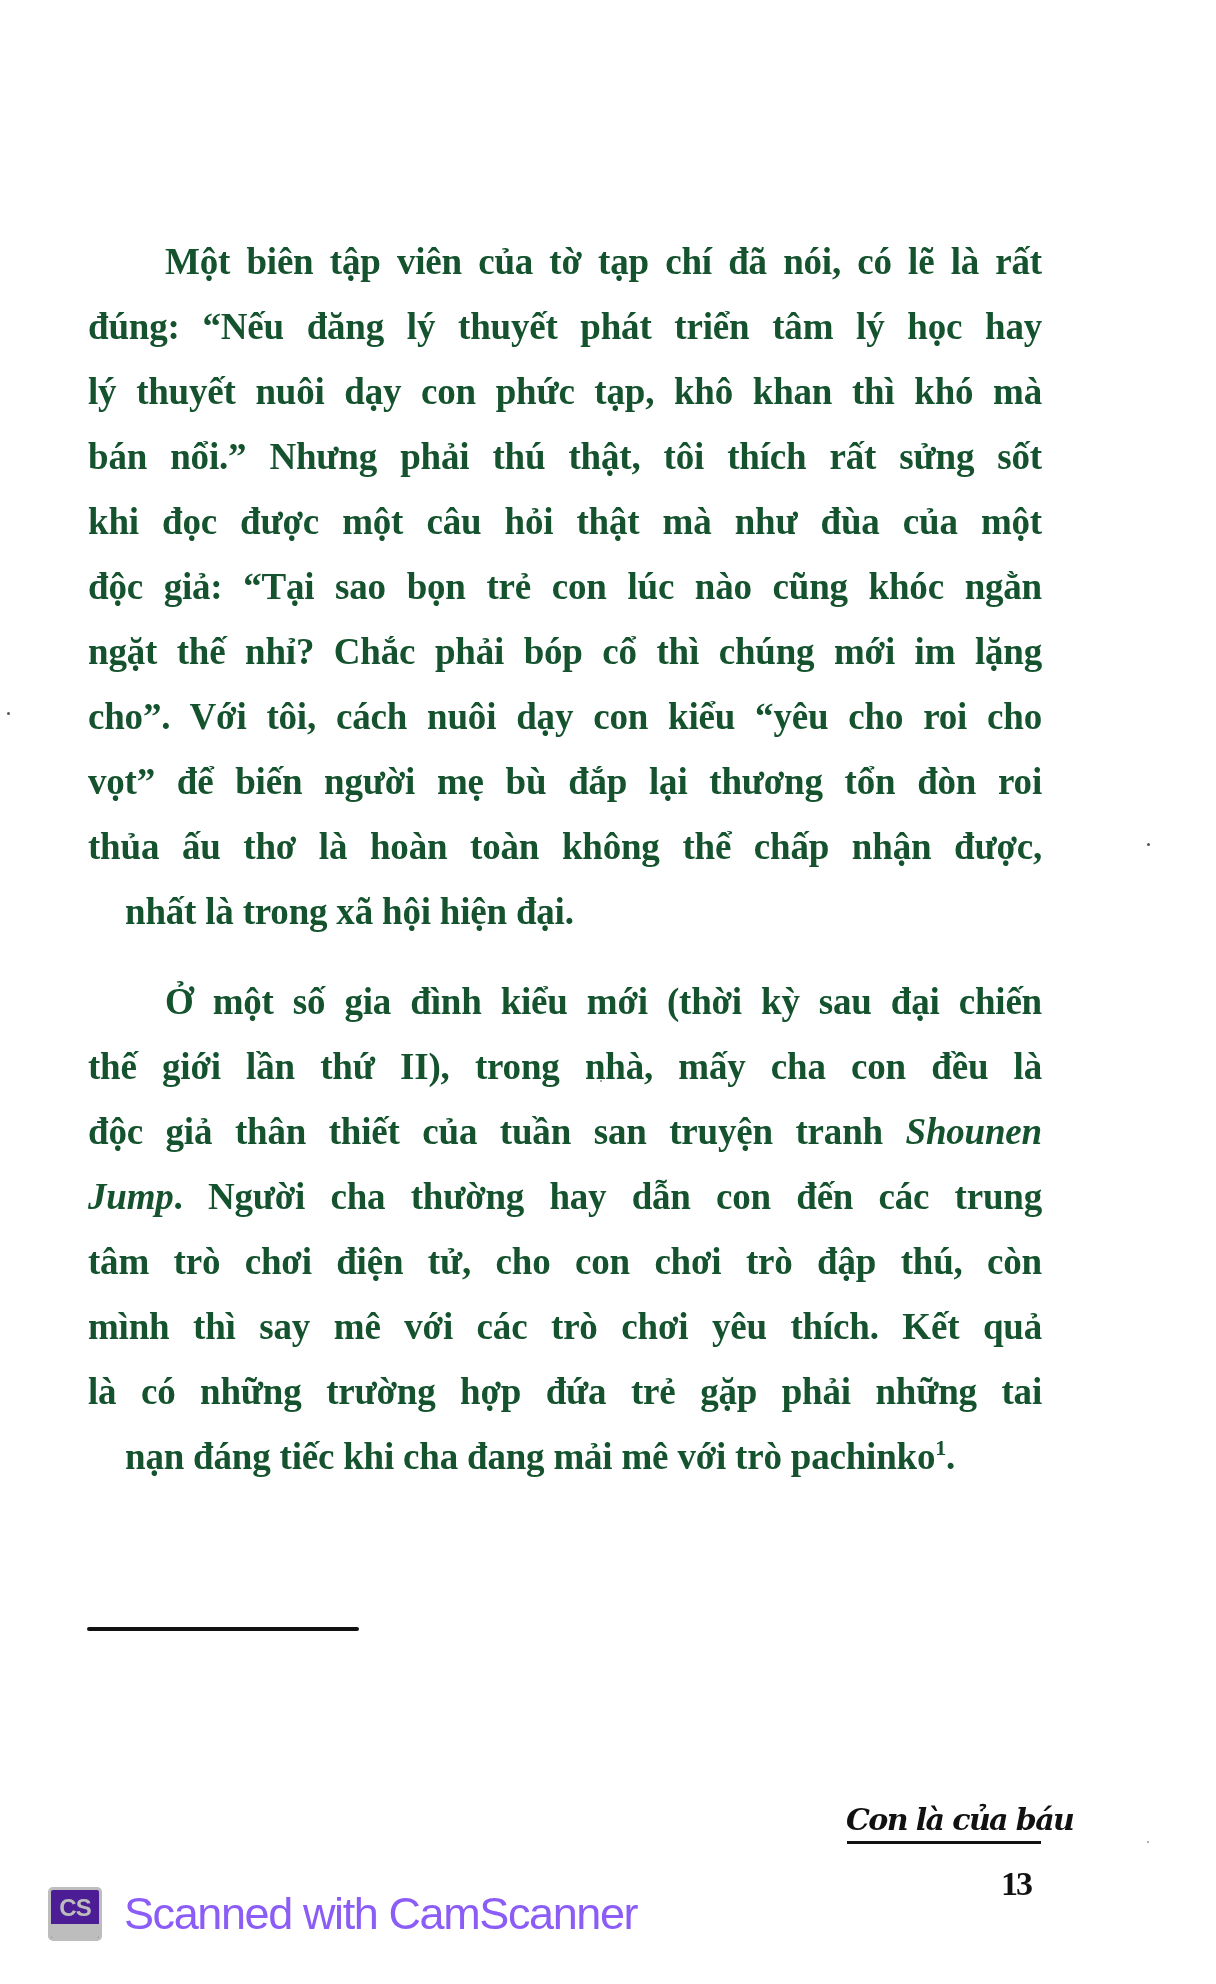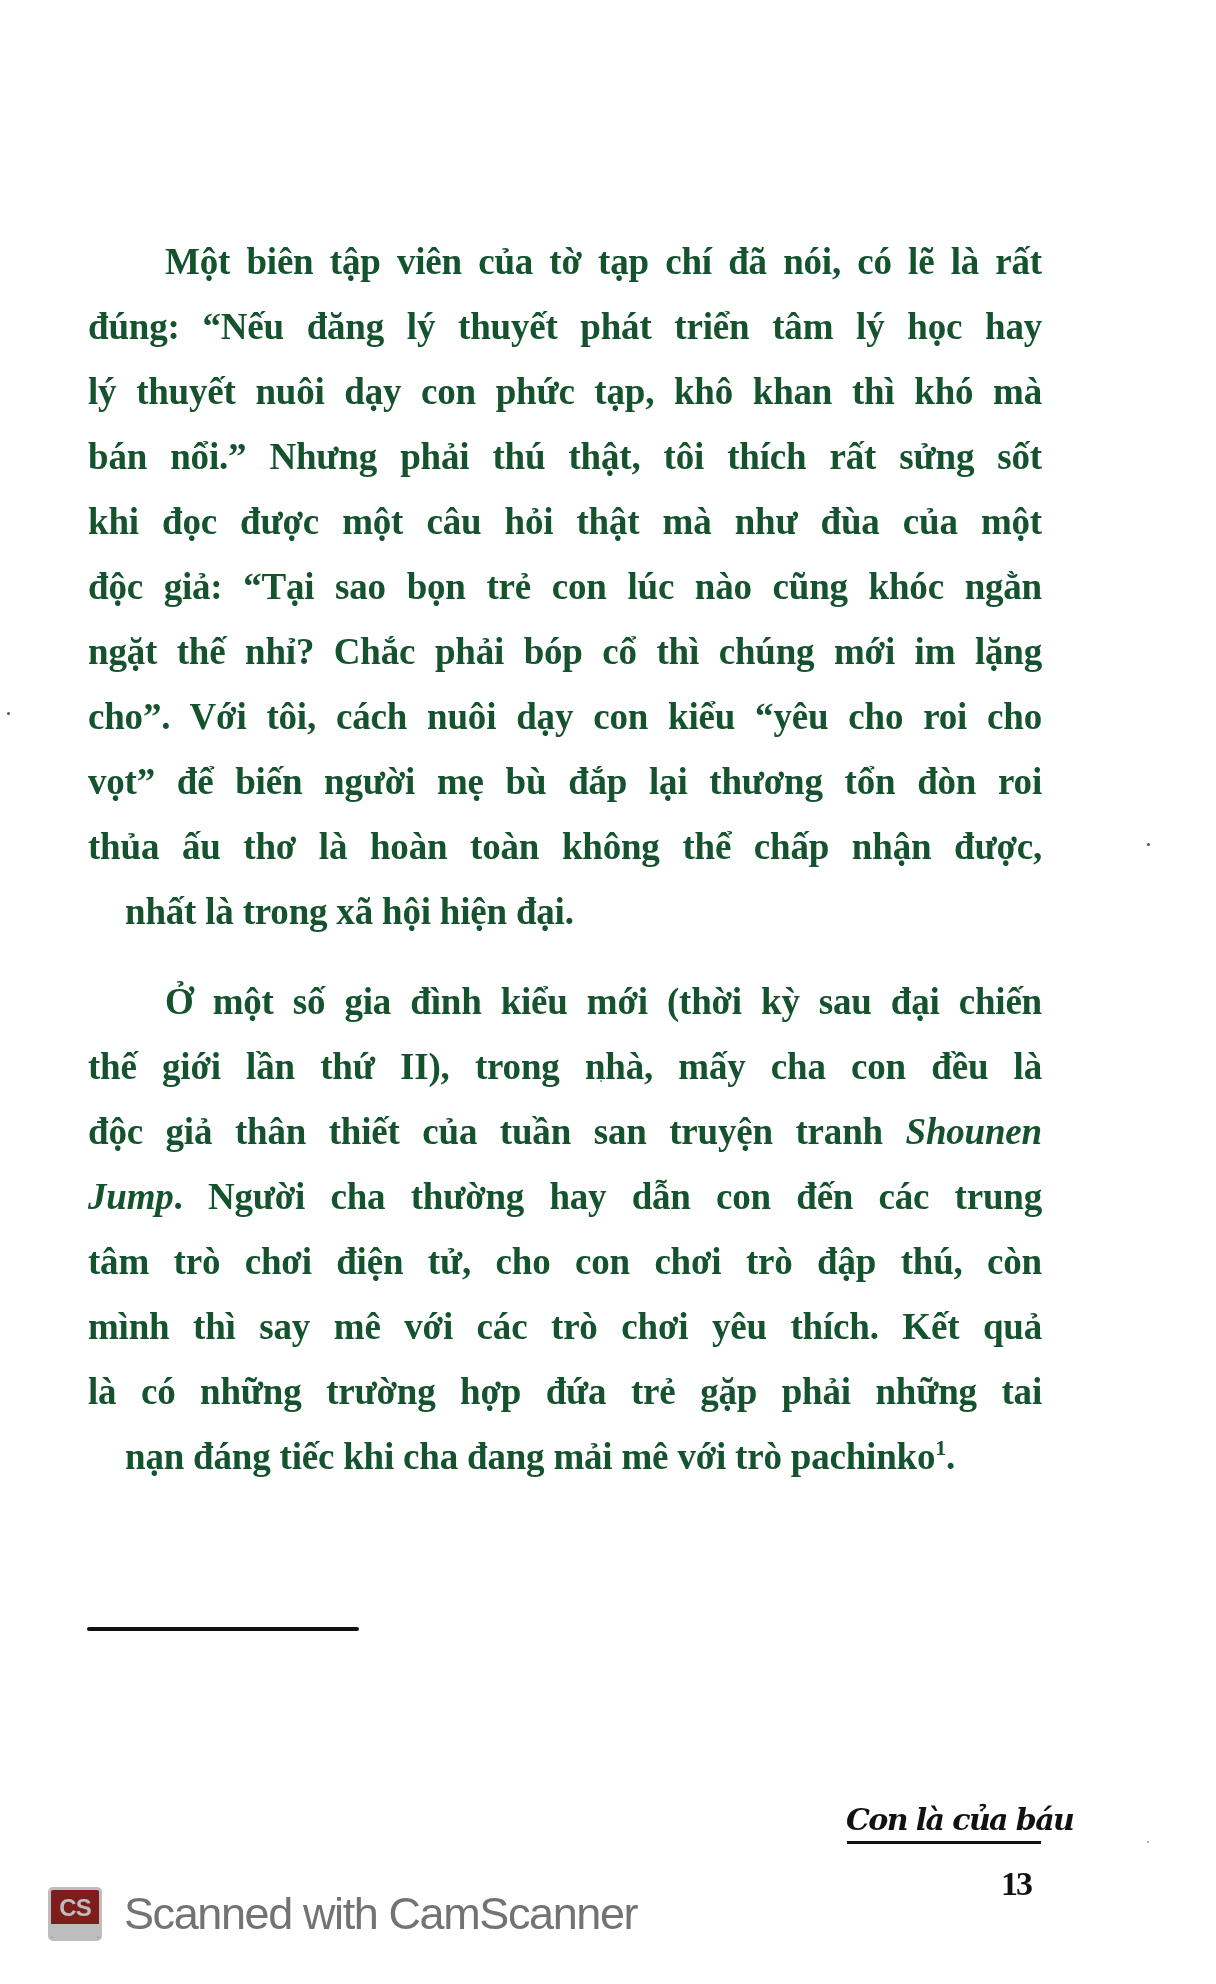--- a/index.html
+++ b/index.html
@@ -42,31 +42,31 @@
   .running-rule { position: absolute; left: 847px; top: 1841px; width: 194px; height: 3px; background: #111; }
   .page-number {
     position: absolute; left: 990px; top: 1866px; width: 52px; height: 36px;
     font-family: "Liberation Serif", "DejaVu Serif", serif; font-weight: bold;
     font-size: 34px; line-height: 36px; color: #111; text-align: center; letter-spacing: -2px;
   }
   .stray-dot { position: absolute; width: 3px; height: 3px; background: #555; border-radius: 50%; }
   .watermark { position: absolute; left: 48px; top: 1886px; height: 56px; display: flex; align-items: center; }
   .cs-logo {
     width: 54px; height: 54px; border: 3px solid #bdbdbd; border-radius: 5px; box-sizing: border-box;
-    position: relative; overflow: hidden; background: #7f1d1d;
+    position: relative; overflow: hidden; background: #4c1d95;
   }
   .cs-logo .cs-letters {
     position: absolute; left: 0; top: 4px; width: 100%; text-align: center;
     font-family: "Liberation Sans", "DejaVu Sans", sans-serif; font-weight: bold; font-size: 24px;
     color: #bdbdbd; line-height: 28px; letter-spacing: -1px;
   }
   .cs-logo .cs-bar { position: absolute; left: 0; bottom: 0; width: 100%; height: 14px; background: #bdbdbd; }
   .wm-text {
     margin-left: 22px; font-family: "Liberation Sans", "DejaVu Sans", sans-serif;
-    font-size: 45px; color: #737373; letter-spacing: -1.4px; line-height: 56px; white-space: nowrap;
+    font-size: 45px; color: #8b5cf6; letter-spacing: -1.4px; line-height: 56px; white-space: nowrap;
   }
 </style>
 </head>
 <body>
 
 <div class="page">
 
   <div>
     <div class="line first" style="top:232px">Một biên tập viên của tờ tạp chí đã nói, có lẽ là rất</div>
     <div class="line" style="top:297px">đúng: “Nếu đăng lý thuyết phát triển tâm lý học hay</div>

